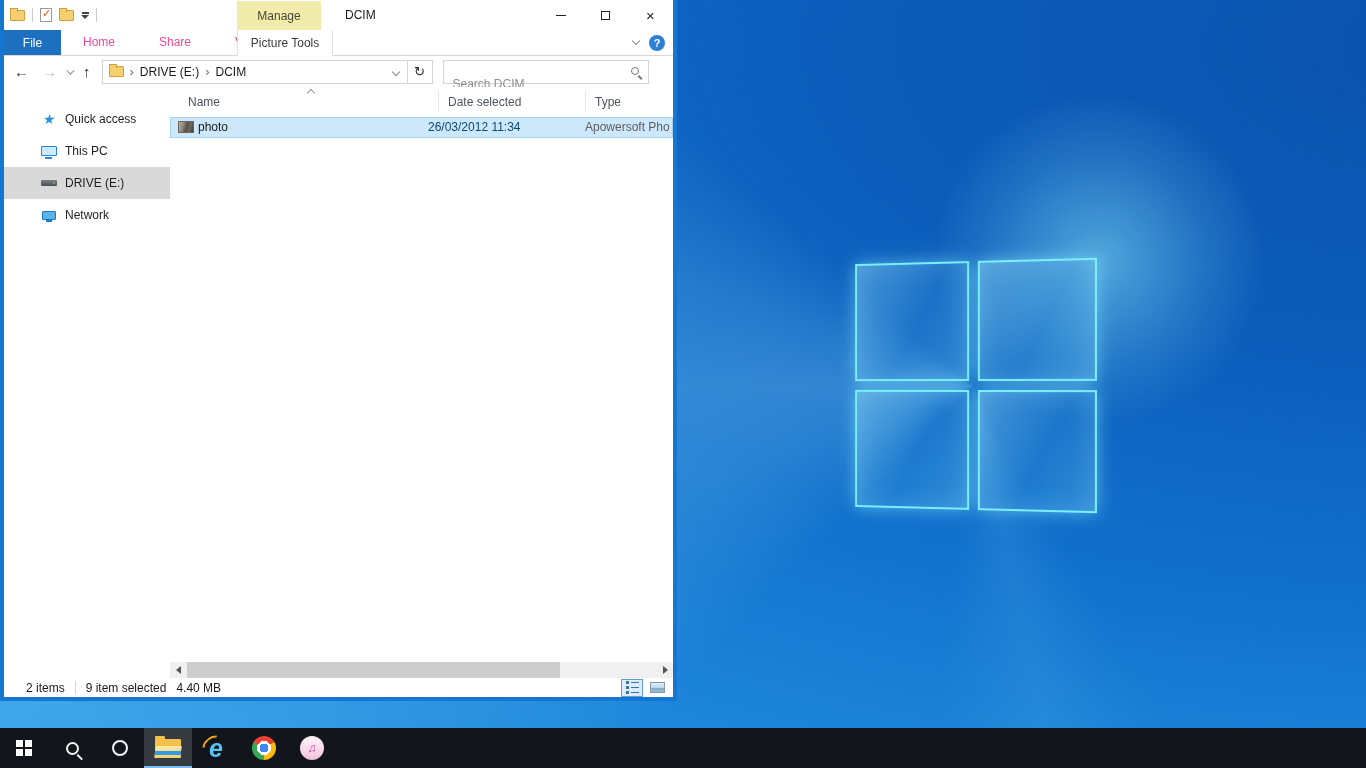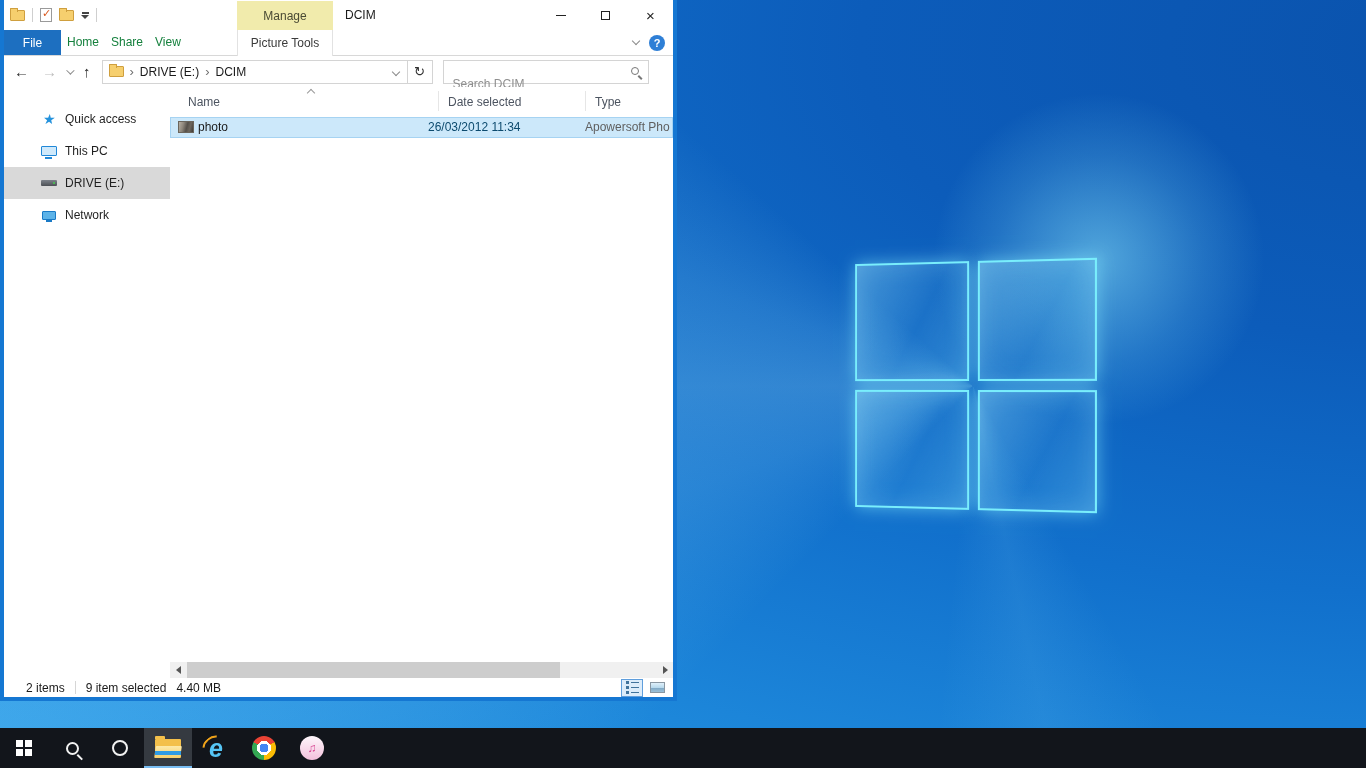--- a/index.html
+++ b/index.html
@@ -34,32 +34,32 @@
   .qat { position:absolute; left:6px; top:0; height:30px; display:flex; align-items:center; gap:7px; }
   .qat-sep { width:1px; height:14px; background:#cfcfcf; }
   .mini-folder { width:15px; height:11px; background:#f6cf6e; border:1px solid #cf9f3e; border-radius:1px; position:relative; }
   .mini-folder::before { content:""; position:absolute; left:-1px; top:-3px; width:6px; height:3px;
     background:#f6cf6e; border:1px solid #cf9f3e; border-bottom:none; border-radius:1px 1px 0 0; }
   .prop-icon { width:12px; height:14px; background:#fff; border:1px solid #9a9a9a; position:relative; }
   .prop-check { position:absolute; left:1px; top:-2px; color:#d8581e; font-size:11px; font-weight:bold; }
   .qat-drop { display:flex; flex-direction:column; align-items:center; gap:1px; }
   .qat-drop .bar { width:7px; height:2px; background:#444; }
   .qat-drop .tri { width:0; height:0; border-left:4px solid transparent; border-right:4px solid transparent; border-top:4px solid #444; }
-  .manage-tab { position:absolute; left:233px; top:1px; width:96px; height:29px; background:#f1ebac;
+  .manage-tab { position:absolute; left:233px; top:1px; width:84px; height:29px; background:#f1ebac;
     display:flex; align-items:center; justify-content:center; color:#4a4a34; }
   .win-title { position:absolute; left:341px; top:0; line-height:30px; color:#1a1a1a; }
   .caption { position:absolute; right:0; top:0; display:flex; }
   .cap-btn { width:45px; height:30px; display:flex; align-items:center; justify-content:center; }
   .min-glyph { width:10px; height:1px; background:#222; }
   .max-glyph { width:9px; height:9px; border:1px solid #222; }
   .close-glyph { font-size:15px; color:#222; line-height:1; }
 
   .tabs-row { position:relative; height:26px; border-bottom:1px solid #d8d8d8; display:flex; }
   .tab-file { width:57px; background:#1d6fc0; color:#fff; display:flex; align-items:center; justify-content:center; }
-  .tab { padding:0 6px; line-height:25px; color:#15803d; }
+  .tab { padding:0 22px; line-height:25px; color:#ec4899; }
   .tab-context { position:absolute; left:233px; top:0; width:96px; height:26px; background:#fff;
     border-left:1px solid #e2e2e2; border-right:1px solid #e2e2e2;
     display:flex; align-items:center; justify-content:center; color:#3b3b3b; }
   .chev { display:inline-block; width:6px; height:6px; border-right:1.5px solid #8a8a8a; border-bottom:1.5px solid #8a8a8a; transform:rotate(45deg); }
   .ribbon-chev { position:absolute; right:34px; top:8px; }
   .help-btn { position:absolute; right:8px; top:5px; width:16px; height:16px; border-radius:50%;
     background:#2e7fd6; color:#fff; font-size:11px; font-weight:bold; display:flex; align-items:center; justify-content:center; }
 
   .address-row { position:relative; height:31px; display:flex; align-items:center; padding-left:10px; }
   .nav-glyph { font-size:15px; line-height:1; }

